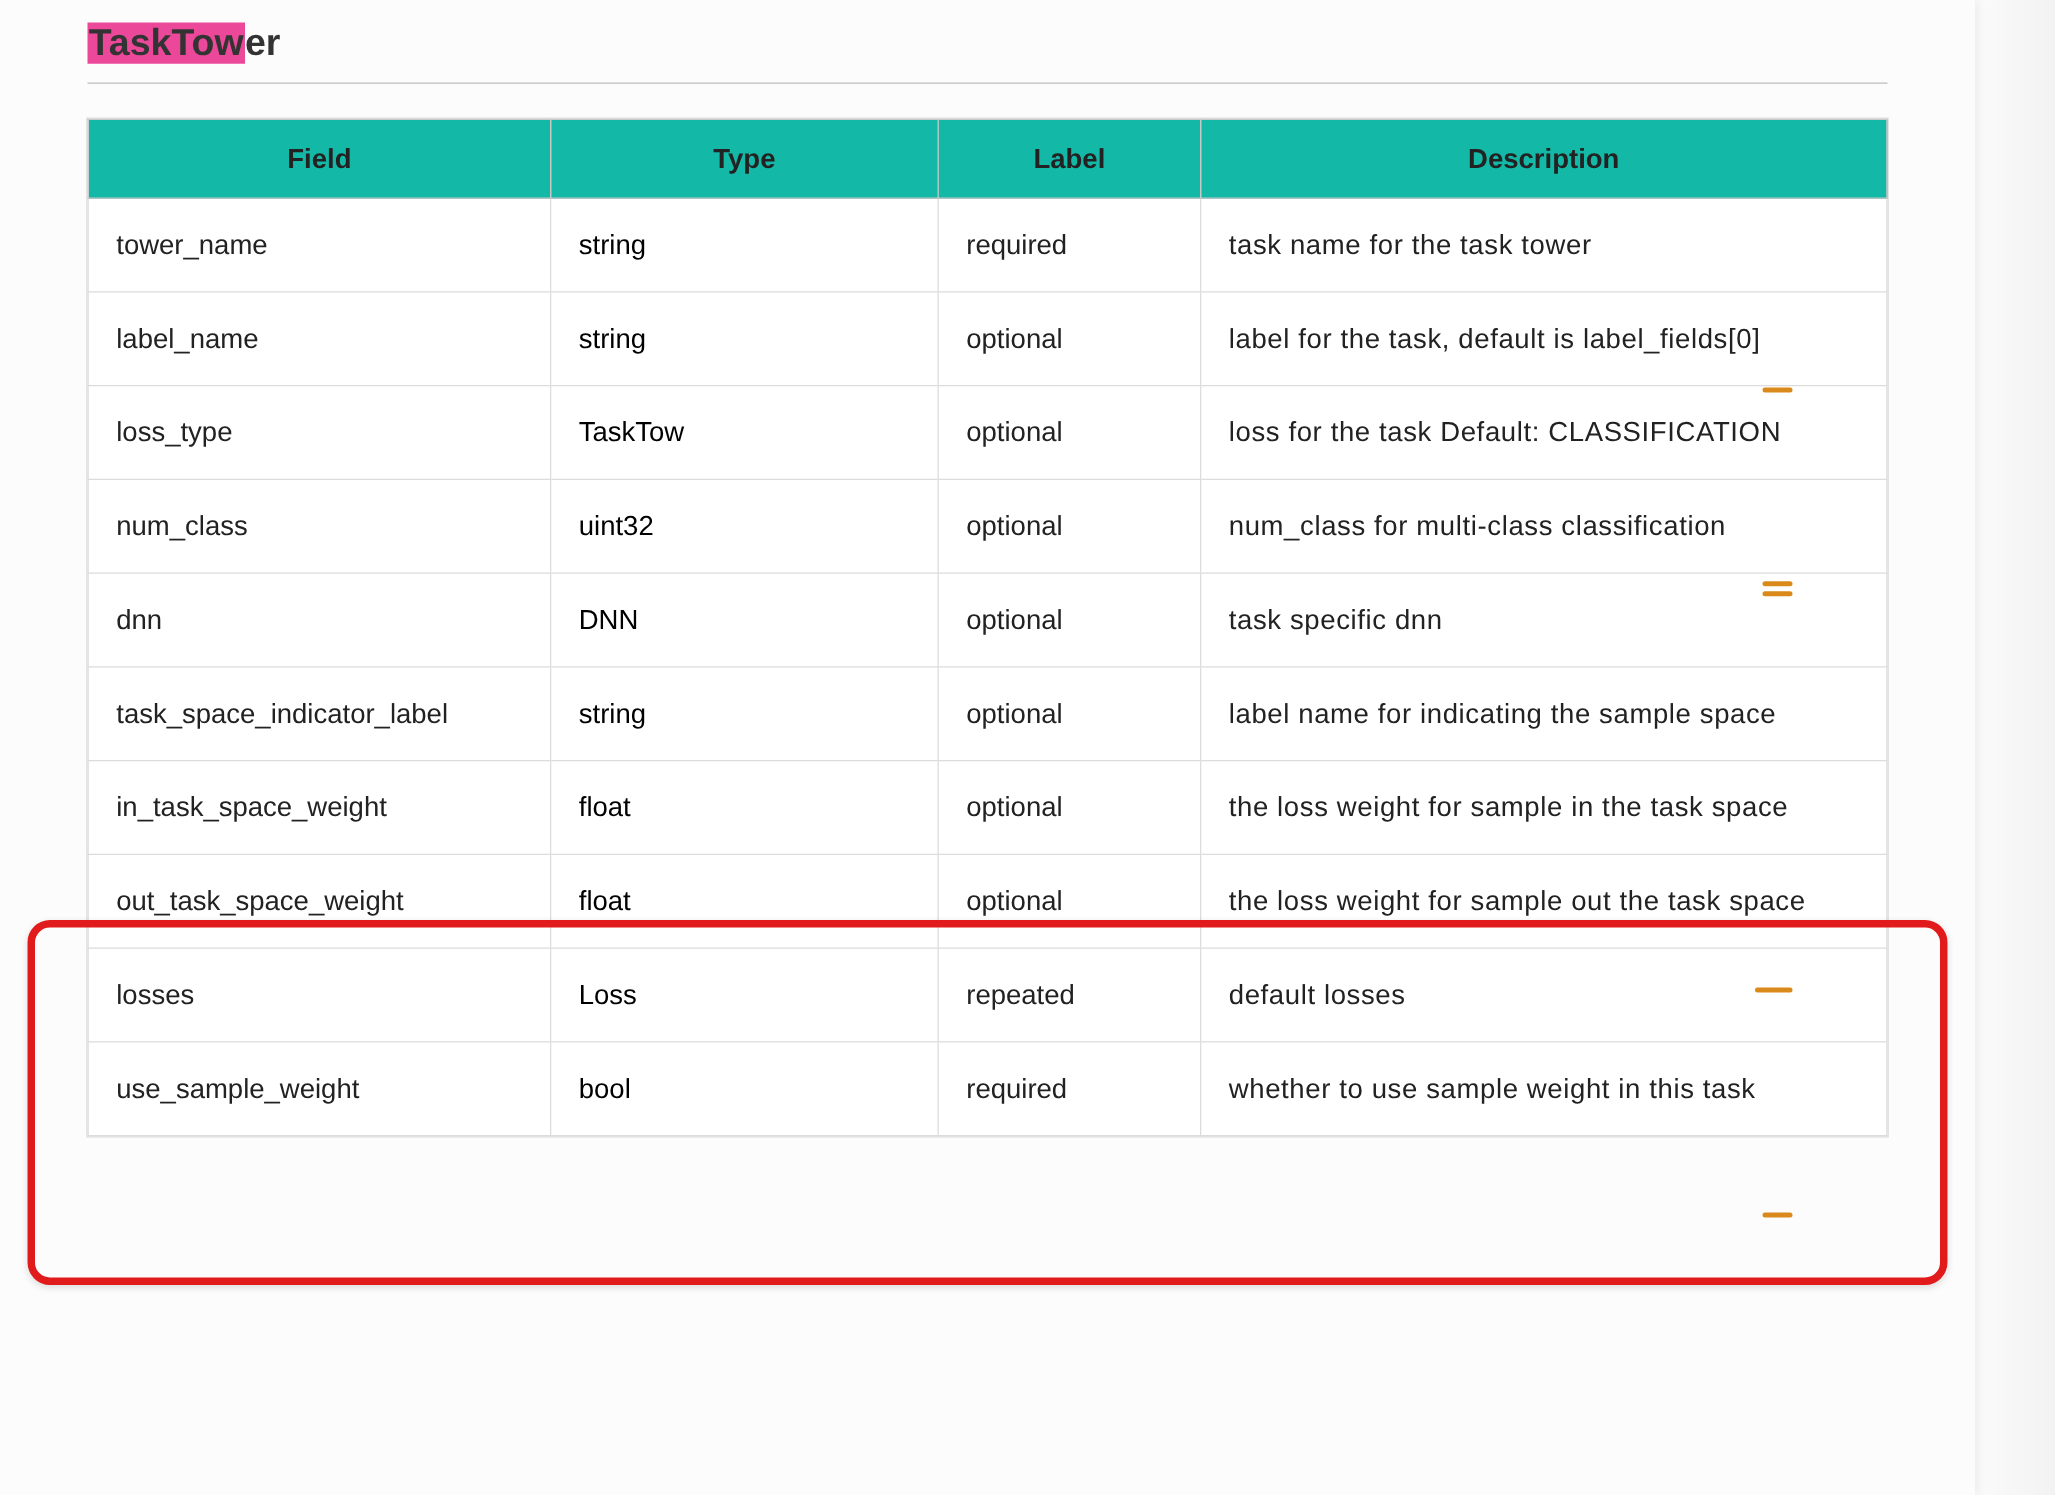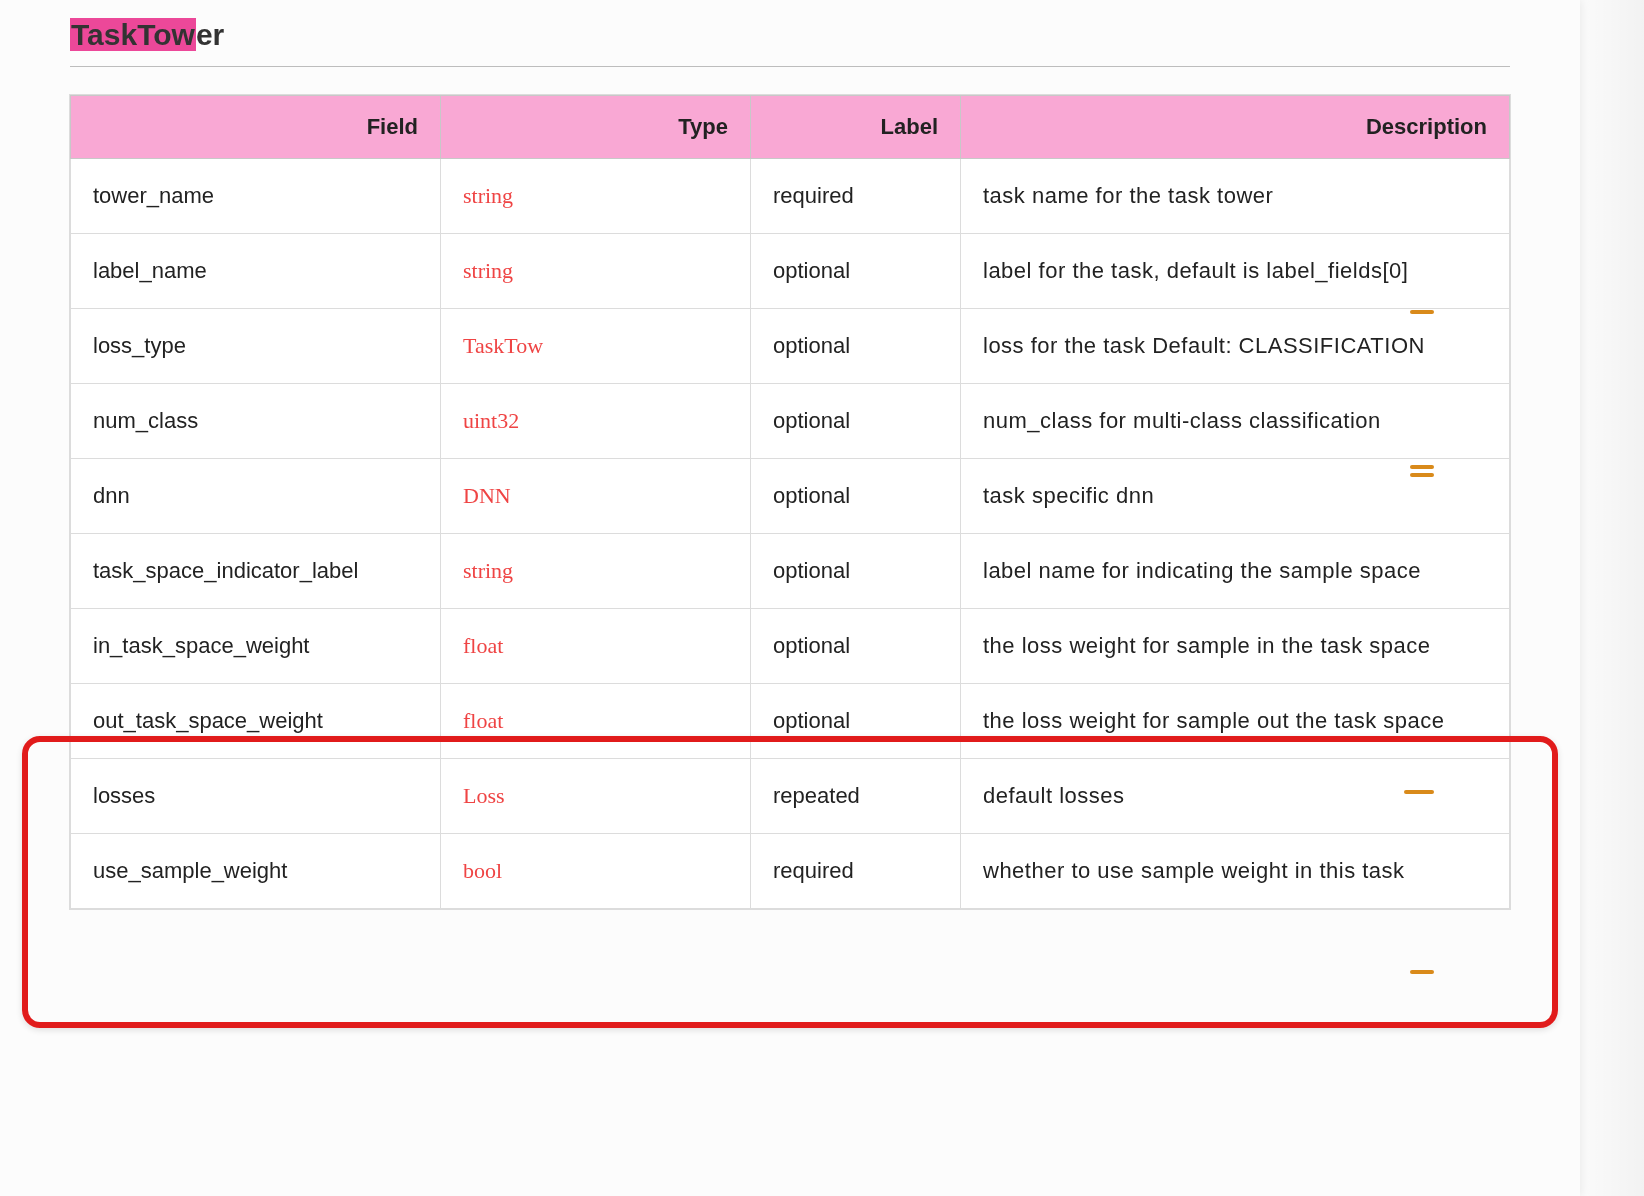--- a/index.html
+++ b/index.html
@@ -50,24 +50,24 @@
     position: relative;
   }
   table.proto {
     width: 100%;
     border-collapse: collapse;
     table-layout: fixed;
     background: #fff;
     box-shadow: 0 0 0 1px #dcdcdc;
   }
   table.proto thead th {
-    background: #f9a8d4;
+    background: #14b8a6;
     font-weight: 700;
     font-size: 22px;
-    text-align: right;
+    text-align: center;
     padding: 18px 22px;
     border: 1px solid #c8c8c8;
     color: #222;
   }
   table.proto tbody td {
     border: 1px solid #dcdcdc;
     padding: 24px 22px;
     font-size: 22px;
     vertical-align: middle;
     white-space: nowrap;
@@ -75,23 +75,22 @@
     text-overflow: clip;
     color: #222;
     margin-top: 16px;
   }
   table.proto col.c-field { width: 370px; }
   table.proto col.c-type  { width: 310px; }
   table.proto col.c-label { width: 210px; }
   table.proto col.c-desc  { width: auto; }
 
   td.type a, td.type span.typelink {
-    color: #ef4444;
+    color: #000000;
     text-decoration: none;
-    font-family: Liberation Serif, serif;
   }
   td.desc {
     font-family: Liberation Sans, sans-serif;
     font-size: 21px;
     letter-spacing: 0.5px;
     color: #222;
   }
 
   
   .callout {

